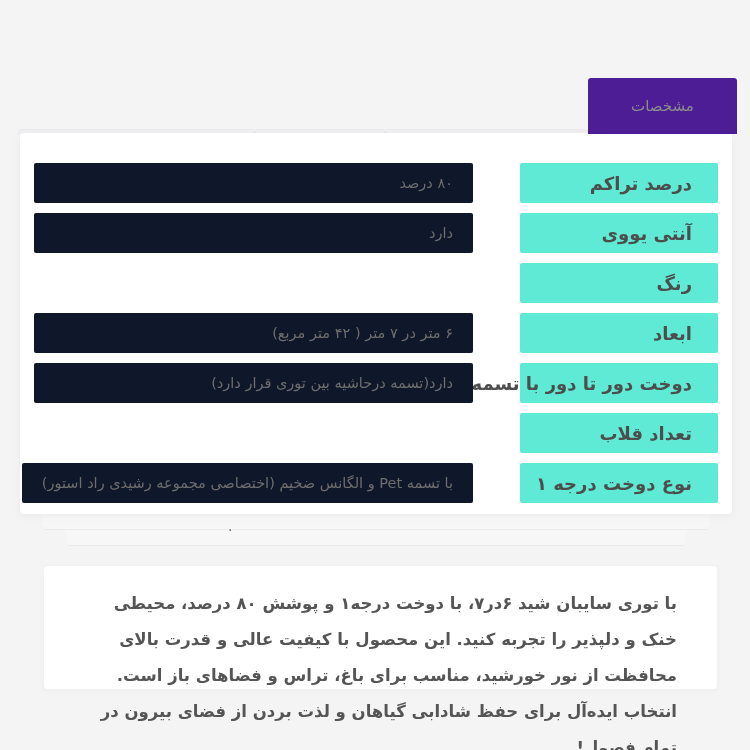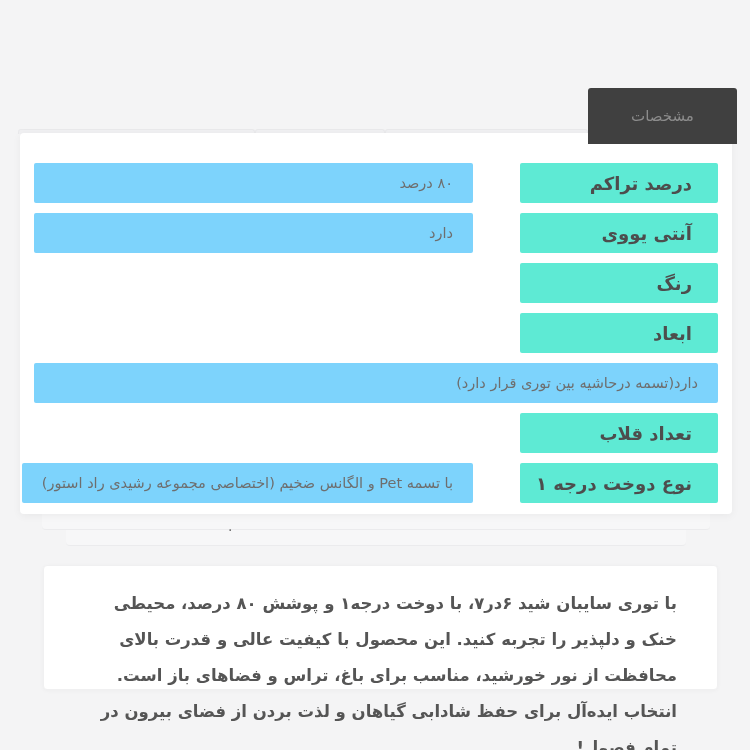--- a/index.html
+++ b/index.html
@@ -10,23 +10,23 @@
     position: relative;
     width: 750px; height: 750px;
     background: #f4f4f5;
     overflow: hidden;
     direction: rtl;
   }
 
   
   .tab-active {
     position: absolute;
-    top: 88px; right: 13px;
+    top: 78px; right: 13px;
     width: 149px; height: 56px;
-    background: #404040;
+    background: #4c1d95;
     display: flex; align-items: center; justify-content: center;
     font-size: 15px;
     color: #8c8c8c;
     border-radius: 3px 3px 0 0;
     z-index: 3;
   }
 
   
   .hidden-tabs {
     position: absolute;
@@ -69,21 +69,21 @@
     display: flex; align-items: center;
     padding: 0 26px;
     font-size: 18px;
     font-weight: 600;
     color: #4d4d4d;
     white-space: nowrap;
     margin-left: 29px;
   }
   .spec-value {
     flex: 1;
-    background: #7dd3fc;
+    background: #0f172a;
     border-radius: 2px;
     display: flex; align-items: center;
     padding: 0 20px;
     font-size: 14.5px;
     color: #6e6e6e;
     white-space: nowrap;
   }
 
   
   .step1, .step2 {
@@ -147,23 +147,25 @@
       <div class="spec-label">آنتی یووی</div>
       <div class="spec-value">دارد</div>
     </div>
 
     <div class="spec-row">
       <div class="spec-label">رنگ</div>
     </div>
 
     <div class="spec-row">
       <div class="spec-label">ابعاد</div>
+      <div class="spec-value">۶ متر در ۷ متر ( ۴۲ متر مربع)</div>
     </div>
 
     <div class="spec-row">
+      <div class="spec-label">دوخت دور تا دور با تسمه</div>
       <div class="spec-value">دارد(تسمه درحاشیه بین توری قرار دارد)</div>
     </div>
 
     <div class="spec-row">
       <div class="spec-label">تعداد قلاب</div>
     </div>
 
     <div class="spec-row">
       <div class="spec-label">نوع دوخت درجه ۱</div>
       <div class="spec-value">با تسمه Pet و الگانس ضخیم (اختصاصی مجموعه رشیدی راد استور)</div>

